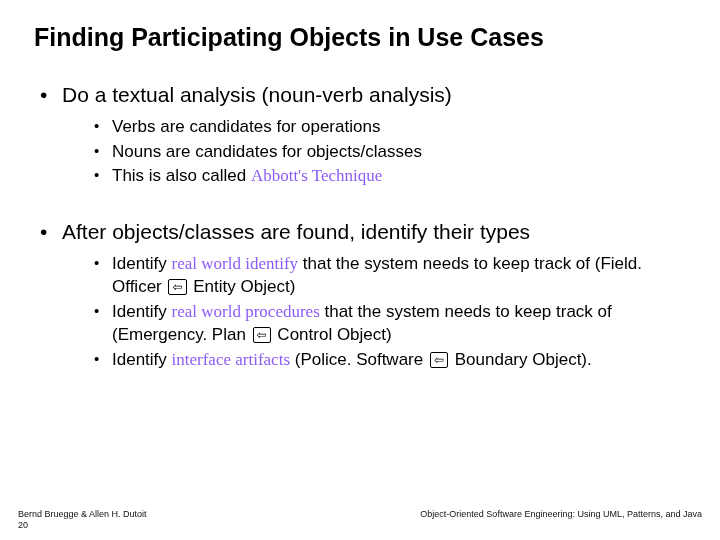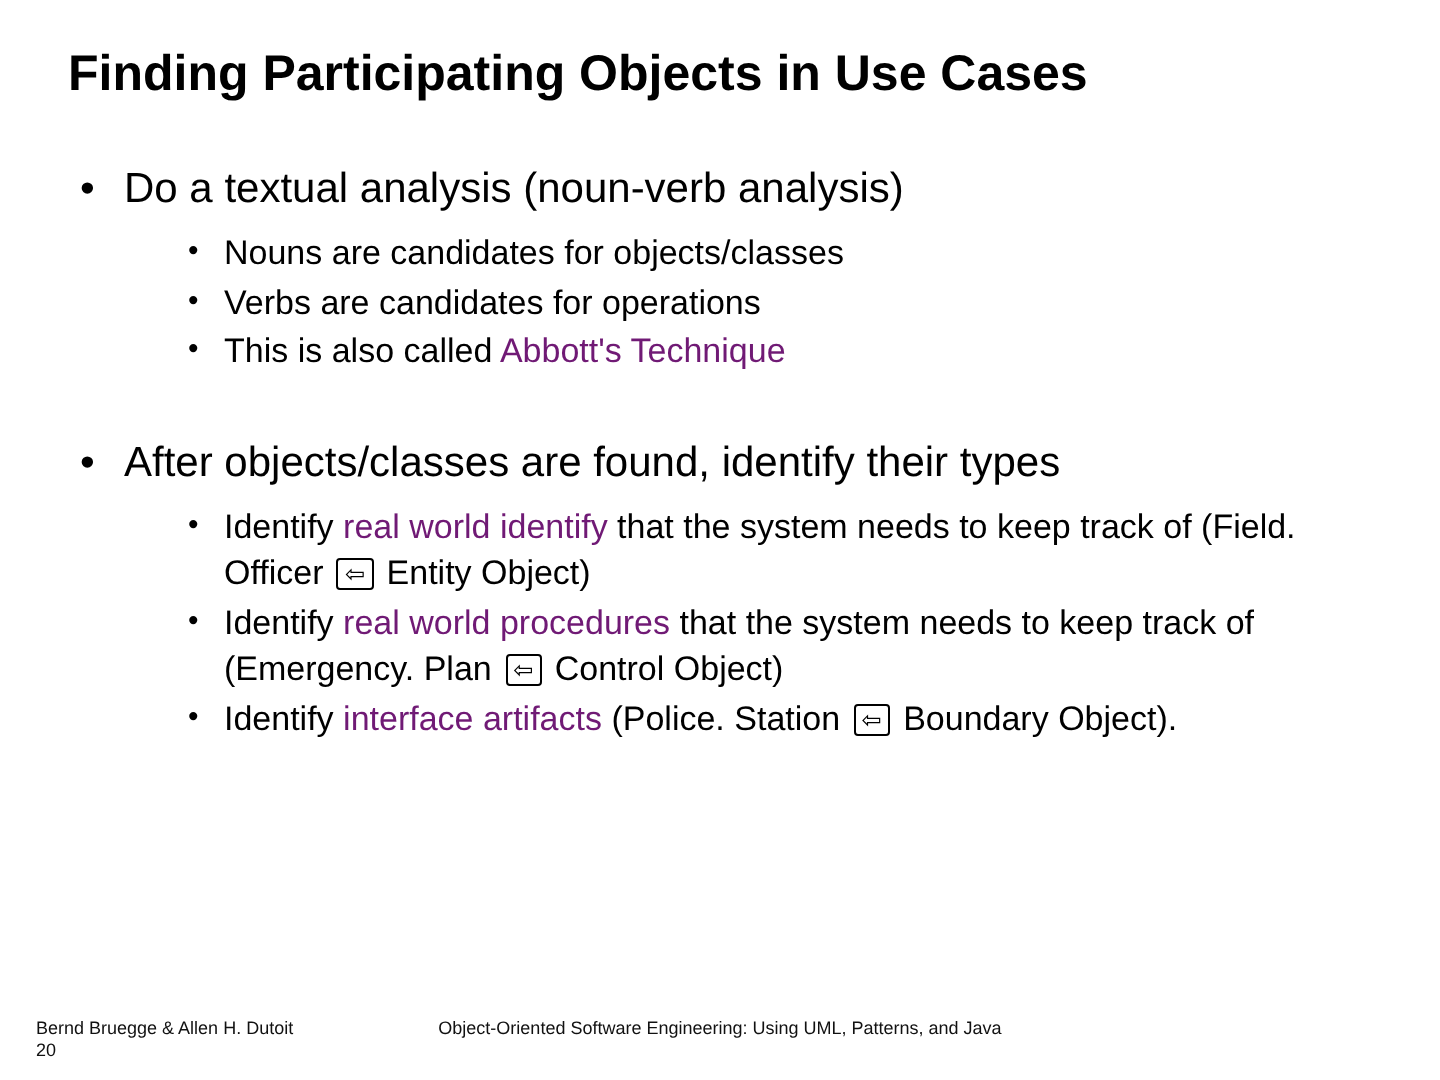--- a/index.html
+++ b/index.html
@@ -62,21 +62,22 @@
     content: "•";
     position: absolute;
     left: 2px;
     top: 0;
     font-size: 15px;
   }
   .gap {
     height: 26px;
   }
   .accent {
-    color: #701a75;
+    color: #8b5cf6;
+    font-family: Liberation Serif, serif;
   }
   .arrow {
     display: inline-block;
     border: 1px solid #000;
     border-radius: 2px;
     font-size: 12px;
     line-height: 14px;
     padding: 0 3px;
     vertical-align: 1px;
     margin: 0 2px;
@@ -91,62 +92,62 @@
   }
   .footer-left {
     display: inline-block;
     max-width: 200px;
     line-height: 1.3;
   }
   .footer-center {
     position: absolute;
     left: 0;
     right: 0;
-    text-align: center;
+    text-align: right;
     top: 0;
   }
 </style>
 <style>li.gap::before{content:none !important;}</style></head>
 <body>
 
 <div class="slide">
 
   <h1 class="title">Finding Participating Objects in Use Cases</h1>
 
   <ul class="lvl1">
 
 
     <li>
       <span>Do a textual analysis (noun-verb analysis)</span>
       <ul class="lvl2">
         <li>
-          <span>Nouns are candidates for objects/classes</span>
+          <span>Verbs are candidates for operations</span>
         </li>
         <li>
-          <span>Verbs are candidates for operations</span>
+          <span>Nouns are candidates for objects/classes</span>
         </li>
         <li>
           <span>This is also called </span><span class="accent">Abbott's Technique</span>
         </li>
       </ul>
     </li>
 
     <li class="gap" style="padding: 0px; list-style: none; position: static;"></li>
 
     <li>
       <span>After objects/classes are found, identify their types</span>
       <ul class="lvl2">
         <li>
           <span>Identify </span><span class="accent">real world identify</span><span> that the system needs to keep track of (Field. Officer </span><span class="arrow">⇦</span><span> Entity Object)</span>
         </li>
         <li>
           <span>Identify </span><span class="accent">real world procedures</span><span> that the system needs to keep track of (Emergency. Plan </span><span class="arrow">⇦</span><span> Control Object)</span>
         </li>
         <li>
-          <span>Identify </span><span class="accent">interface artifacts</span><span> (Police. Station </span><span class="arrow">⇦</span><span> Boundary Object).</span>
+          <span>Identify </span><span class="accent">interface artifacts</span><span> (Police. Software </span><span class="arrow">⇦</span><span> Boundary Object).</span>
         </li>
       </ul>
     </li>
 
   </ul>
 
   <div class="footer">
     <span class="footer-left">
       <span>Bernd Bruegge &amp; Allen H. Dutoit</span><br>
       <span>20</span>

